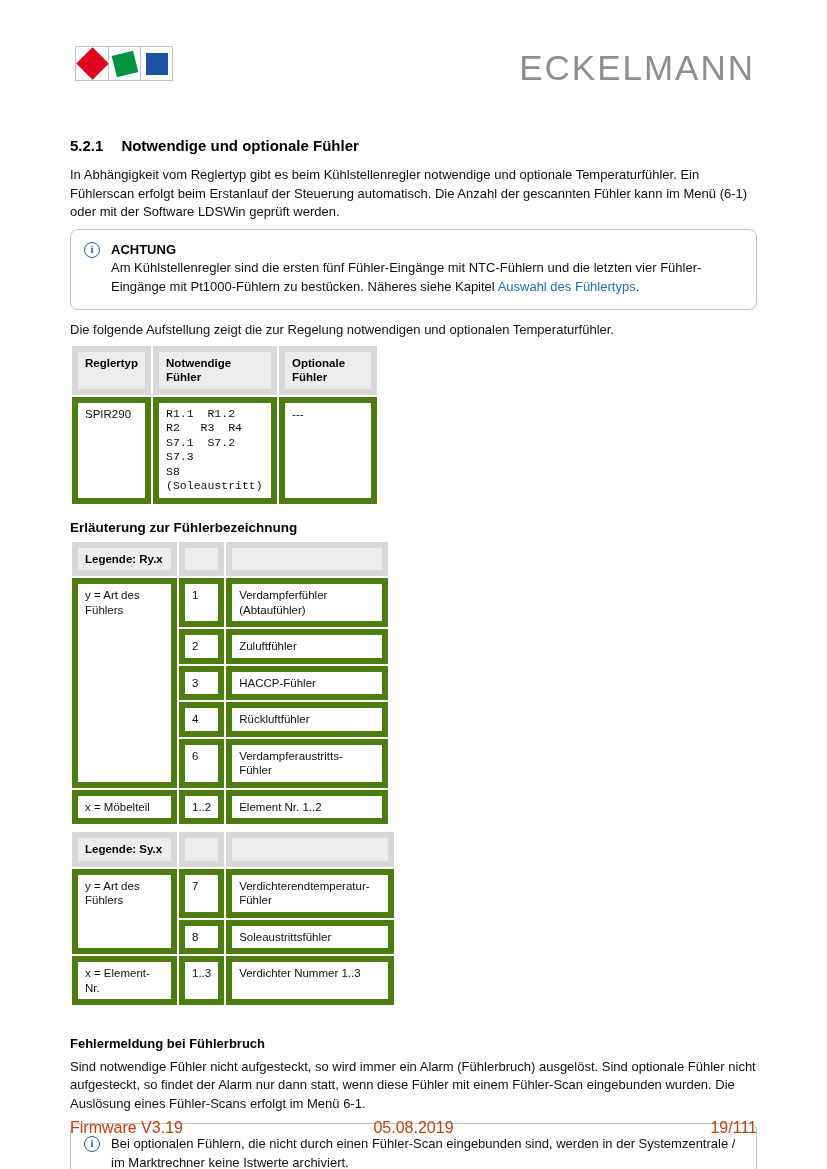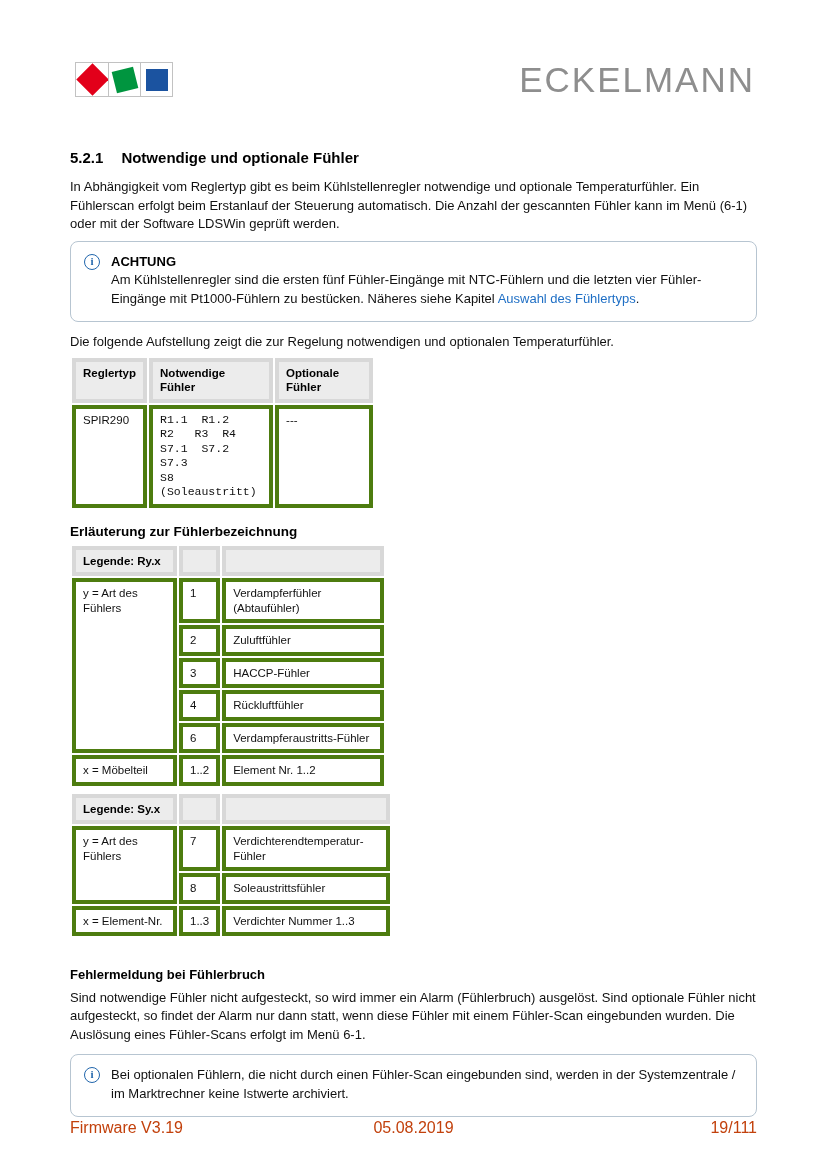--- a/index.html
+++ b/index.html
@@ -13,23 +13,22 @@
     position: relative;
     width: 827px;
     height: 1169px;
     background: #ffffff;
     overflow: hidden;
   }
   
   .header {
     display: flex;
     justify-content: space-between;
-    align-items: flex-end;
+    align-items: flex-start;
     padding: 46px 72px 0 75px;
-    margin-top: 12px;
   }
   .logo-strip {
     display: flex;
     border: 1px solid #c2c2c2;
     background: #ffffff;
   }
   .logo-cell {
     width: 32px; height: 33px;
     display: flex; align-items: center; justify-content: center;
     overflow: hidden;
@@ -93,21 +92,21 @@
   .link { color: #1f6fc5; text-decoration: none; cursor: pointer; }
   
   table {
     border-collapse: separate;
     border-spacing: 2px;
     font-size: 11.5px;
     line-height: 14.5px;
     color: #111;
   }
   td, th {
-    border: 4px solid #4d7c0f;
+    border: 6px solid #4d7c0f;
     padding: 4px 7px;
     text-align: left;
     vertical-align: top;
     background: #ffffff;
   }
   th, .th {
     background: #ececec;
     border-color: #d8d8d8;
     font-weight: bold;
     color: #000;

